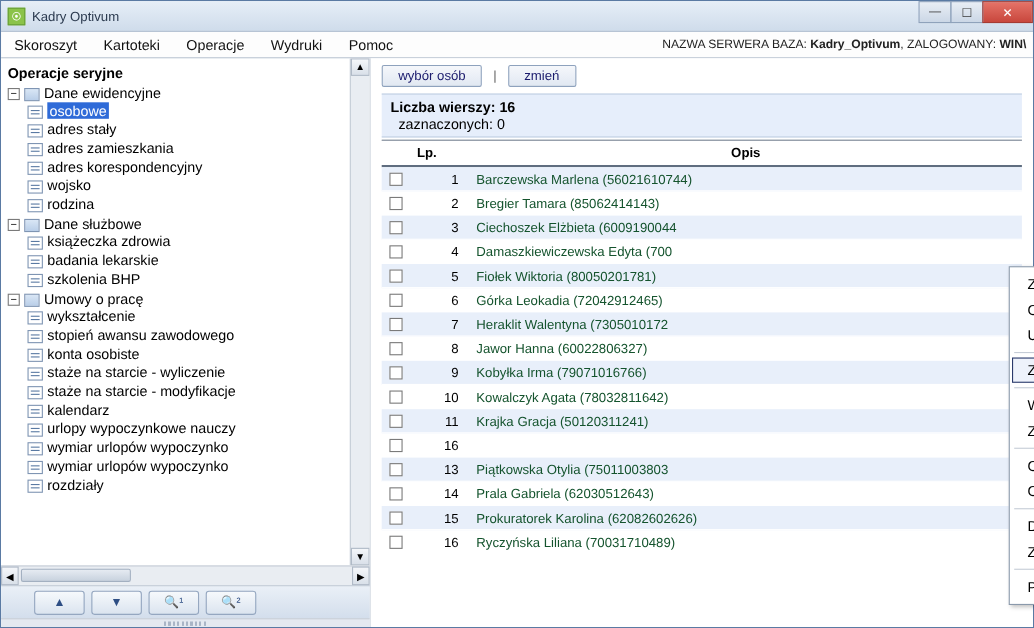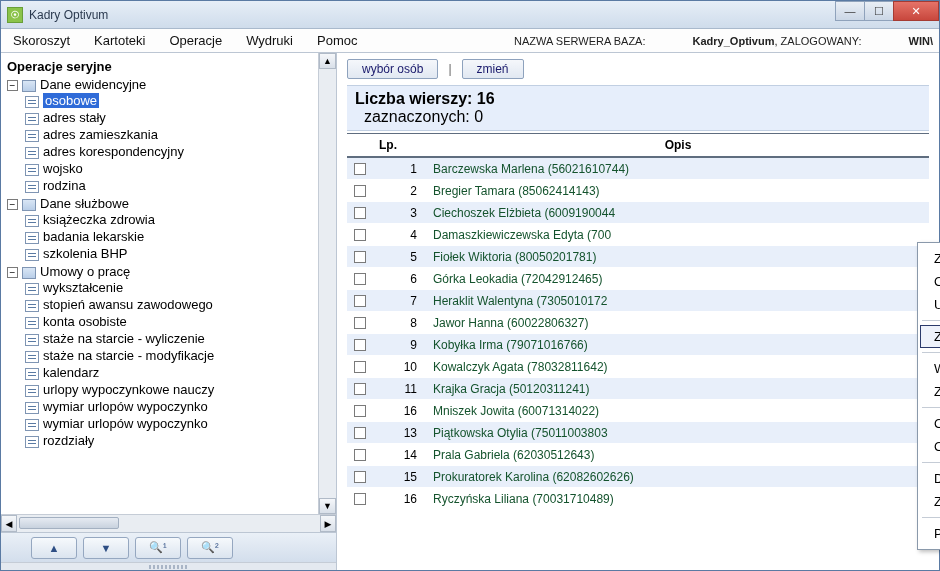--- a/index.html
+++ b/index.html
@@ -69,21 +69,21 @@
     font-size: 13px;
     color: #111;
     position: relative;
   }
   .server-info {
     position: absolute;
     right: 6px;
     font-size: 11px;
     color: #222;
   }
-  .server-info b { font-weight: bold; margin-left: 44px; }
+  .server-info b { font-weight: bold; }
   .content {
     display: flex;
     height: calc(571px - 28px - 24px - 2px);
     background: #fff;
   }
   .sidebar {
     width: 336px;
     border-right: 1px solid #bcc6d3;
     display: flex;
     flex-direction: column;
@@ -233,21 +233,21 @@
     font-size: 12px;
     color: #1a1a6c;
     border-radius: 2px;
   }
   .divider-v { color: #666; }
   .info-band {
     background: #e6eefb;
     border-top: 1px solid #c1cfe2;
     border-bottom: 1px solid #c1cfe2;
     padding: 4px 8px;
-    font-size: 16px;
+    font-size: 13px;
   }
   .info-band .row1 { font-weight: bold; }
   .table-wrap { border-top: 1px solid #5f6d7f; margin-top: 2px; }
   .thead {
     display: flex;
     background: #fff;
     border-bottom: 2px solid #5f6d7f;
   }
   .thead .c-chk { width: 26px; }
   .thead .c-lp { width: 54px; font-weight: bold; padding: 4px 6px; }
@@ -488,21 +488,20 @@
                 <div class="chkbox"></div>
               </div>
               <div class="c-lp">11</div>
               <div class="c-op">Krajka Gracja (50120311241)</div>
             </div>
             <div class="trow">
               <div class="c-chk">
                 <div class="chkbox"></div>
               </div>
               <div class="c-lp">16</div>
-              <div class="c-op">Mniszek Jowita (60071314022)</div>
             </div>
             <div class="trow alt">
               <div class="c-chk">
                 <div class="chkbox"></div>
               </div>
               <div class="c-lp">13</div>
               <div class="c-op">Piątkowska Otylia (75011003803</div>
             </div>
             <div class="trow">
               <div class="c-chk">

